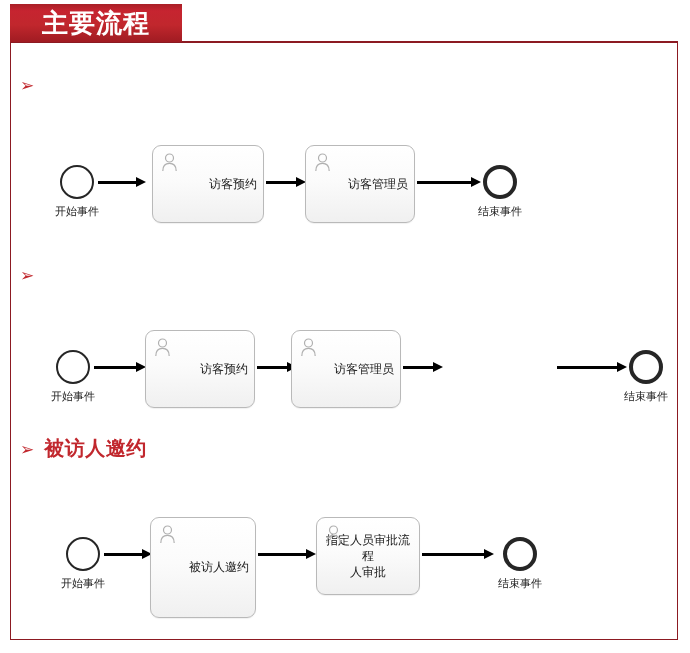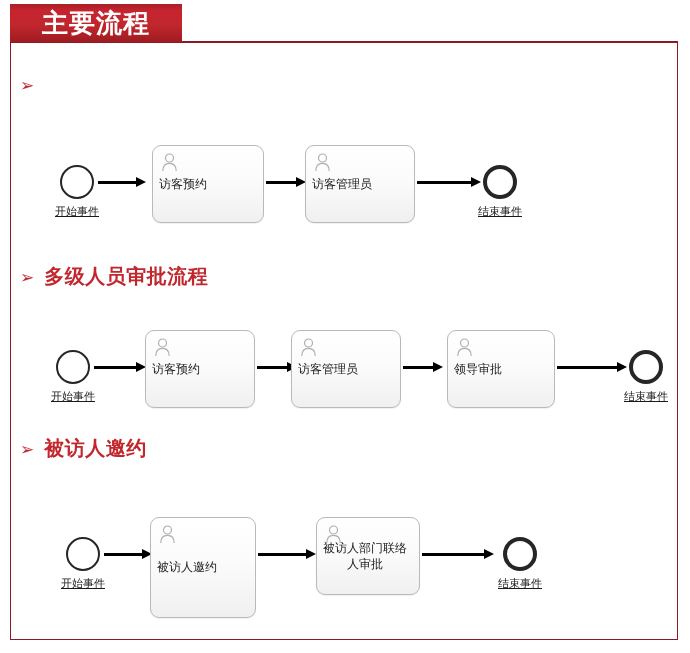--- a/index.html
+++ b/index.html
@@ -106,34 +106,33 @@
     height: 34px;
     border: 4px solid #262626;
   }
   .event-label {
     position: absolute;
     font-size: 11px;
     color: #1a1a1a;
     white-space: nowrap;
     text-align: center;
     line-height: 1.1;
-    text-decoration: underline;
   }
 
   
   .task {
     position: absolute;
     box-sizing: border-box;
     border: 1px solid #b9b9b9;
     border-radius: 9px;
     background: linear-gradient(180deg,#ffffff 0%, #fbfbfb 45%, #f0f0f0 100%);
     box-shadow: 0 1px 1px rgba(0,0,0,0.06);
     display: flex;
     align-items: center;
-    justify-content: flex-start;
+    justify-content: flex-end;
   }
   .task-label {
     font-size: 12px;
     color: #1a1a1a;
     text-align: center;
     line-height: 1.35;
     padding: 0 6px;
     white-space: pre-line;
   }
   .person-icon {
@@ -221,21 +220,20 @@
     <div class="conn-line" style="width:54px;"></div>
     <div class="conn-head" style="left:54px;"></div>
   </div>
 
   <div class="event end" style="left:483px; top:25px;"></div>
   <div class="event-label" style="left:456px; top:66px; width:88px;">结束事件</div>
 </div>
 
 <div class="section-title" style="left:20px; top:266px;">
   <span class="bullet-arrow">➢</span>
-  <span class="section-title-text">多级人员审批流程</span>
 </div>
 
 <div class="flow-row" style="left:0px; top:325px; width:690px;">
 
   <div class="event start" style="left:56px; top:25px;"></div>
   <div class="event-label" style="left:29px; top:66px; width:88px;">开始事件</div>
 
   <div class="connector" style="left:94px; top:37px; width:52px;">
     <div class="conn-line" style="width:42px;"></div>
     <div class="conn-head" style="left:42px;"></div>
@@ -264,29 +262,20 @@
       </svg>
     </span>
     <span class="task-label">访客管理员</span>
   </div>
 
   <div class="connector" style="left:403px; top:37px; width:48px;">
     <div class="conn-line" style="width:30px;"></div>
     <div class="conn-head" style="left:30px;"></div>
   </div>
 
-  <div class="task" style="left:447px; top:5px; width:108px; height:78px;">
-    <span class="person-icon">
-      <svg width="17" height="19" viewBox="0 0 17 19">
-        <circle cx="8.5" cy="5" r="4" fill="none" stroke="#b0b0b0" stroke-width="1.2"></circle>
-        <path d="M1.8 18 C1.8 12.6 5 10.4 8.5 10.4 C12 10.4 15.2 12.6 15.2 18" fill="none" stroke="#b0b0b0" stroke-width="1.2"></path>
-      </svg>
-    </span>
-    <span class="task-label">领导审批</span>
-  </div>
 
   <div class="connector" style="left:557px; top:37px; width:70px;">
     <div class="conn-line" style="width:60px;"></div>
     <div class="conn-head" style="left:60px;"></div>
   </div>
 
   <div class="event end" style="left:629px; top:25px;"></div>
   <div class="event-label" style="left:602px; top:66px; width:88px;">结束事件</div>
 </div>
 
@@ -320,21 +309,21 @@
     <div class="conn-head" style="left:48px;"></div>
   </div>
 
   <div class="task" style="left:316px; top:5px; width:104px; height:78px;">
     <span class="person-icon">
       <svg width="17" height="19" viewBox="0 0 17 19">
         <circle cx="8.5" cy="5" r="4" fill="none" stroke="#b0b0b0" stroke-width="1.2"></circle>
         <path d="M1.8 18 C1.8 12.6 5 10.4 8.5 10.4 C12 10.4 15.2 12.6 15.2 18" fill="none" stroke="#b0b0b0" stroke-width="1.2"></path>
       </svg>
     </span>
-    <span class="task-label">被访人部门联络
+    <span class="task-label">指定人员审批流程
 人审批</span>
   </div>
 
   <div class="connector" style="left:422px; top:37px; width:72px;">
     <div class="conn-line" style="width:62px;"></div>
     <div class="conn-head" style="left:62px;"></div>
   </div>
 
   <div class="event end" style="left:503px; top:25px;"></div>
   <div class="event-label" style="left:476px; top:66px; width:88px;">结束事件</div>

